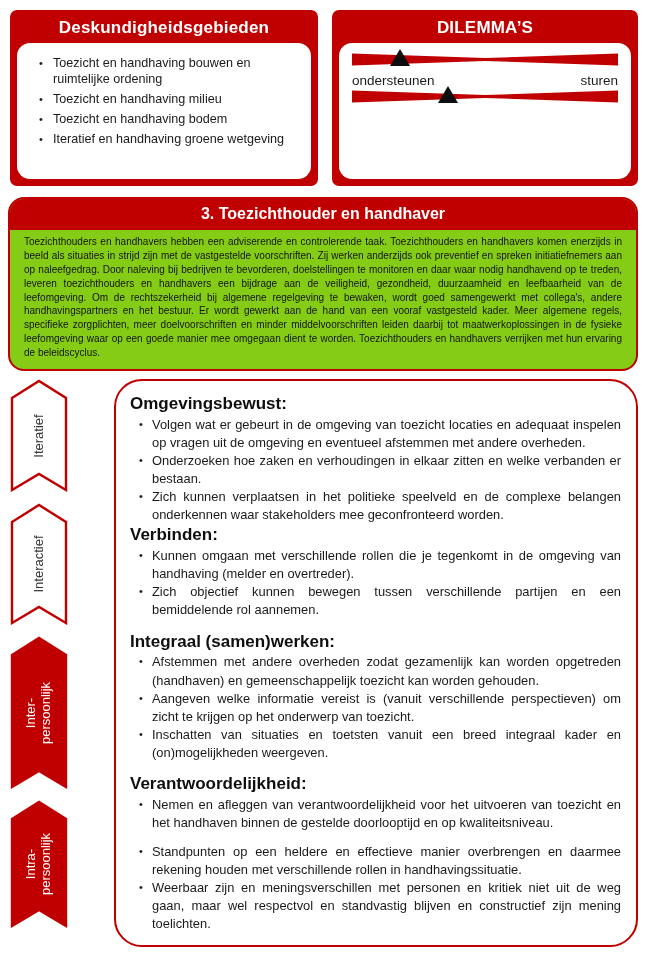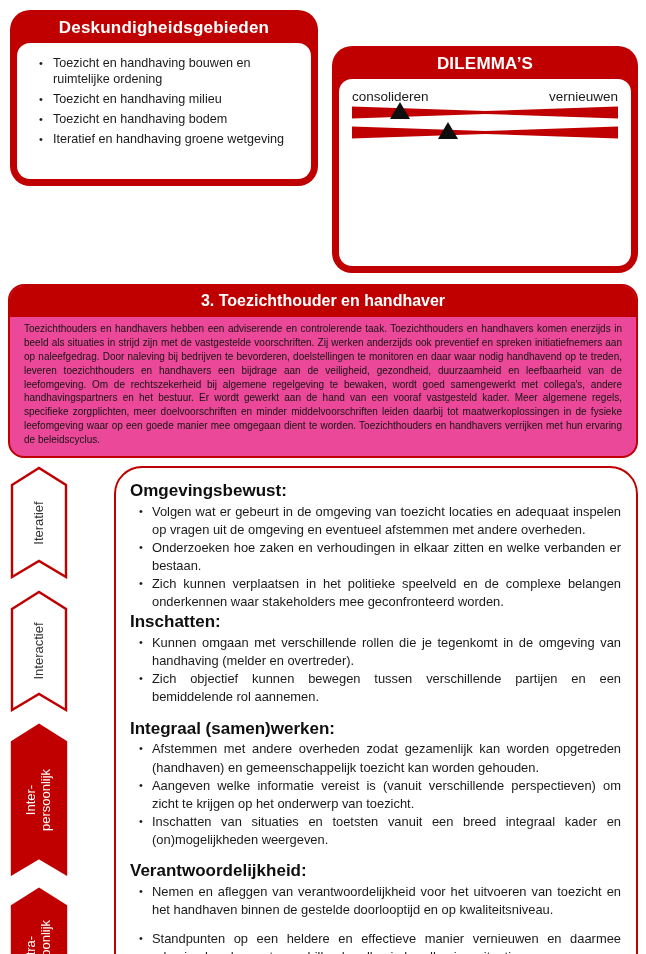--- a/index.html
+++ b/index.html
@@ -2,23 +2,23 @@
 <html><head>
 <meta charset="utf-8">
 <style>
   * { margin:0; padding:0; box-sizing:border-box; }
   html,body { width:646px; height:954px; background:#fff;
     font-family:"Liberation Sans", sans-serif; }
   body { position:relative; overflow:hidden; }
 
   
   .top-row { display:flex; gap:14px; padding:10px 8px 0 10px; }
-  .red-box { background:#C00000; border-radius:20px; display:flex; flex-direction:column; }
+  .red-box { background:#C00000; border-radius:7px; display:flex; flex-direction:column; }
   .exp-box { width:308px; height:176px; }
-  .dil-box { width:306px; height:227px;margin-top:36px; }
+  .dil-box { width:306px; height:176px; }
   .red-box-title { color:#fff; font-weight:bold; font-size:17px; text-align:center;
     padding:8px 0 5px; letter-spacing:.2px; }
   .red-box-body { background:#fff; border-radius:13px; margin:0 7px 7px; flex:1; }
 
   .exp-body { padding:12px 20px 6px 12px; }
   .exp-item { display:grid; grid-template-columns:24px 1fr; font-size:12.6px;
     line-height:1.28; color:#1a1a1a; margin-bottom:4px; }
   .exp-item .glyph { text-align:center; font-size:11px; padding-top:1px; }
 
   .dil-body { padding:10px 13px 6px; display:flex; flex-direction:column; }
@@ -26,21 +26,21 @@
   .dil-labels { display:flex; justify-content:space-between; font-size:13.5px;
     color:#1a1a1a; margin-bottom:2px; }
   .dil-ribbon { position:relative; height:13px; }
   .dil-ribbon svg { display:block; width:100%; height:13px; }
   .dil-marker { position:absolute; top:-4px; width:0; height:0;
     border-left:10px solid transparent; border-right:10px solid transparent;
     border-bottom:17px solid #0e0e0e; }
 
   
   .role-box { margin:11px 8px 0 8px; border:2.5px solid #C00000; border-radius:16px;
-    overflow:hidden; background:#ec4899; }
+    overflow:hidden; background:#84cc16; }
   .role-title { background:#C00000; color:#fff; font-weight:bold; text-align:center;
     font-size:16px; padding:6px 0 7px; }
   .role-body { padding:5px 14px 9px; font-size:10px; line-height:1.39;
     text-align:justify; color:#141414; }
 
   
   .bottom-row { display:flex; padding:8px 8px 0 10px; }
   .chevron-col { width:104px; display:flex; flex-direction:column; align-items:flex-start; }
   .chevron { position:relative; width:58px; margin-bottom:11px; }
   .chevron svg { display:block; }
@@ -81,32 +81,32 @@
           <span class="glyph">•</span>
           <span class="text">Iteratief en handhaving groene wetgeving</span>
         </div>
       </div>
   </div>
 
   <div class="red-box dil-box">
     <div class="red-box-title">DILEMMA’S</div>
     <div class="red-box-body dil-body">
         <div class="dil-row">
-          <div class="dil-labels">
-            <span>consolideren</span>
-            <span>vernieuwen</span>
-          </div>
           <div class="dil-ribbon">
             <svg viewBox="0 0 100 13" preserveAspectRatio="none">
               <polygon points="0,0.5 50,5 100,0.5 100,12.5 50,8 0,12.5" fill="#C00000"></polygon>
             </svg>
             <div class="dil-marker" style="left: calc(18% - 10px);"></div>
           </div>
         </div>
         <div class="dil-row">
+          <div class="dil-labels">
+            <span>ondersteunen</span>
+            <span>sturen</span>
+          </div>
           <div class="dil-ribbon">
             <svg viewBox="0 0 100 13" preserveAspectRatio="none">
               <polygon points="0,0.5 50,5 100,0.5 100,12.5 50,8 0,12.5" fill="#C00000"></polygon>
             </svg>
             <div class="dil-marker" style="left: calc(36% - 10px);"></div>
           </div>
         </div>
       </div>
   </div>
 </div>
@@ -155,21 +155,21 @@
         <div class="comp-bullet">
           <span class="glyph">•</span>
           <span class="text">Onderzoeken hoe zaken en verhoudingen in elkaar zitten en welke verbanden er bestaan.</span>
         </div>
         <div class="comp-bullet">
           <span class="glyph">•</span>
           <span class="text">Zich kunnen verplaatsen in het politieke speelveld en de complexe belangen onderkennen waar stakeholders mee geconfronteerd worden.</span>
         </div>
       </div>
       <div class="comp-section">
-        <div class="comp-heading">Inschatten:</div>
+        <div class="comp-heading">Verbinden:</div>
         <div class="comp-bullet">
           <span class="glyph">•</span>
           <span class="text">Kunnen omgaan met verschillende rollen die je tegenkomt in de omgeving van handhaving (melder en overtreder).</span>
         </div>
         <div class="comp-bullet">
           <span class="glyph">•</span>
           <span class="text">Zich objectief kunnen bewegen tussen verschillende partijen en een bemiddelende rol aannemen.</span>
         </div>
       </div>
       <div class="comp-section gap-before">
@@ -190,21 +190,21 @@
       <div class="comp-section gap-before">
         <div class="comp-heading">Verantwoordelijkheid:</div>
         <div class="comp-bullet">
           <span class="glyph">•</span>
           <span class="text">Nemen en afleggen van verantwoordelijkheid voor het uitvoeren van toezicht en het handhaven binnen de gestelde doorlooptijd en op kwaliteitsniveau.</span>
         </div>
       </div>
       <div class="comp-section gap-before">
         <div class="comp-bullet">
           <span class="glyph">•</span>
-          <span class="text">Standpunten op een heldere en effectieve manier vernieuwen en daarmee rekening houden met verschillende rollen in handhavingssituatie.</span>
+          <span class="text">Standpunten op een heldere en effectieve manier overbrengen en daarmee rekening houden met verschillende rollen in handhavingssituatie.</span>
         </div>
         <div class="comp-bullet">
           <span class="glyph">•</span>
           <span class="text">Weerbaar zijn en meningsverschillen met personen en kritiek niet uit de weg gaan, maar wel respectvol en standvastig blijven en constructief zijn mening toelichten.</span>
         </div>
       </div>
     </div>
 </div>
 
 </body></html>

